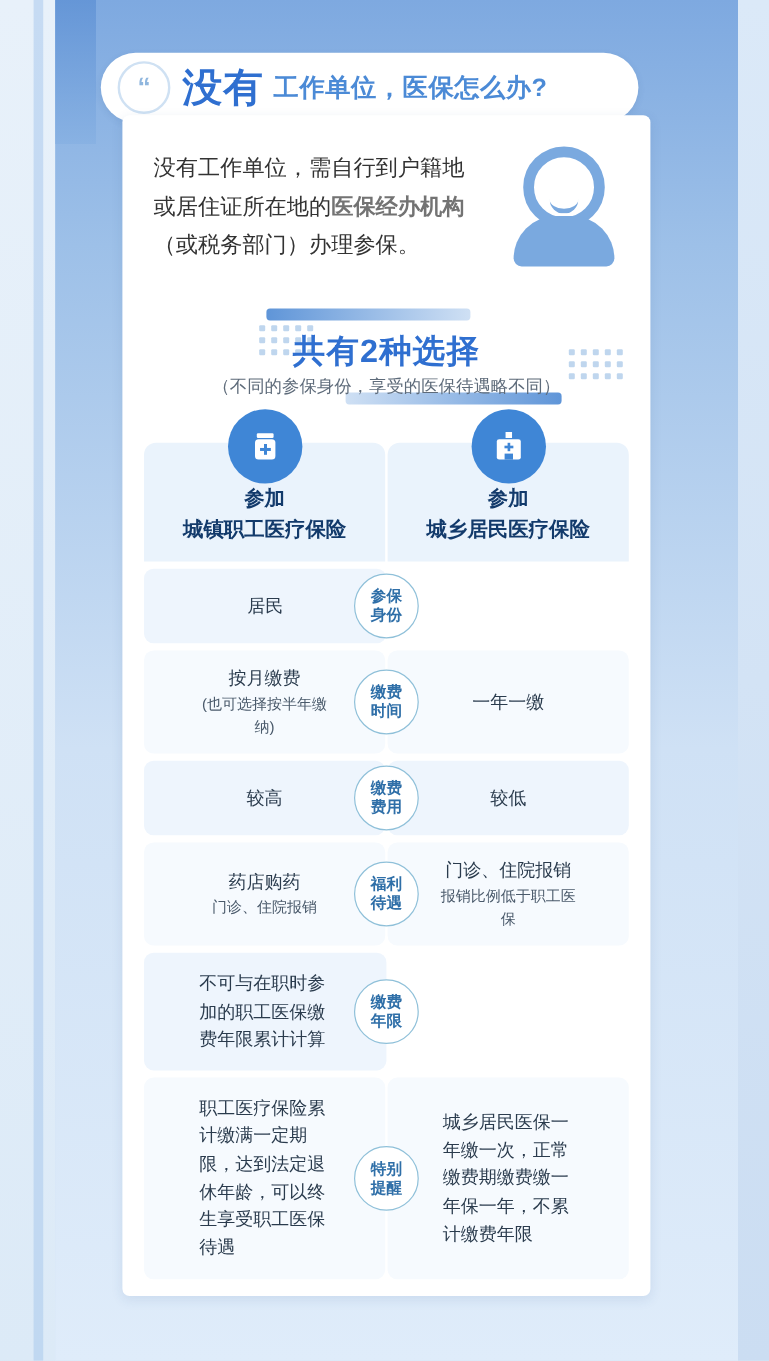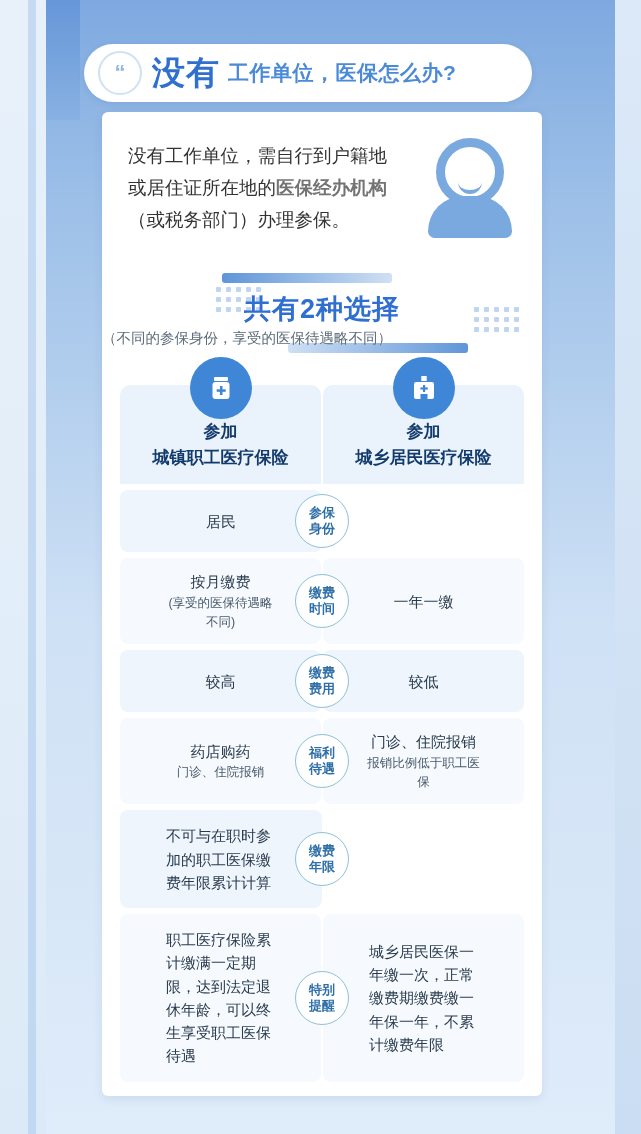--- a/index.html
+++ b/index.html
@@ -94,21 +94,21 @@
     font-weight: bold;
     color: #4b8ad6;
     margin-left: 8px;
     letter-spacing: .5px;
   }
 
   
   .card {
     position: absolute;
     left: 102px;
-    top: 112px;
+    top: 96px;
     width: 440px;
     background: #ffffff;
     border-radius: 6px;
     box-shadow: 0 3px 10px rgba(40,80,140,.10);
     padding-bottom: 14px;
     box-sizing: border-box;
   }
 
   .intro {
     padding: 28px 26px 6px 26px;
@@ -202,20 +202,21 @@
     text-align: center;
     font-size: 27px;
     font-weight: bold;
     color: #2f6fd0;
     letter-spacing: 1px;
   }
   .choose-sub {
     position: absolute;
     left: 0; right: 0;
     top: 78px;
+    text-align: center;
     font-size: 14.5px;
     color: #5e6b7a;
   }
 
   
   .table {
     margin: 2px 18px 0 18px;
     position: relative;
   }
   .thead {
@@ -414,21 +415,21 @@
         </div>
         <div class="cell right">
           <span>居民</span>
         </div>
       </div>
 
       <div class="trow alt">
         <div class="cell left">
           <div>
             <span>按月缴费</span>
-            <span class="sub">(享受的医保待遇略不同)</span>
+            <span class="sub">(也可选择按半年缴纳)</span>
           </div>
         </div>
         <div class="mid-badge">
           <span>缴费</span>
           <span>时间</span>
         </div>
         <div class="cell right">
           <span>一年一缴</span>
         </div>
       </div>

